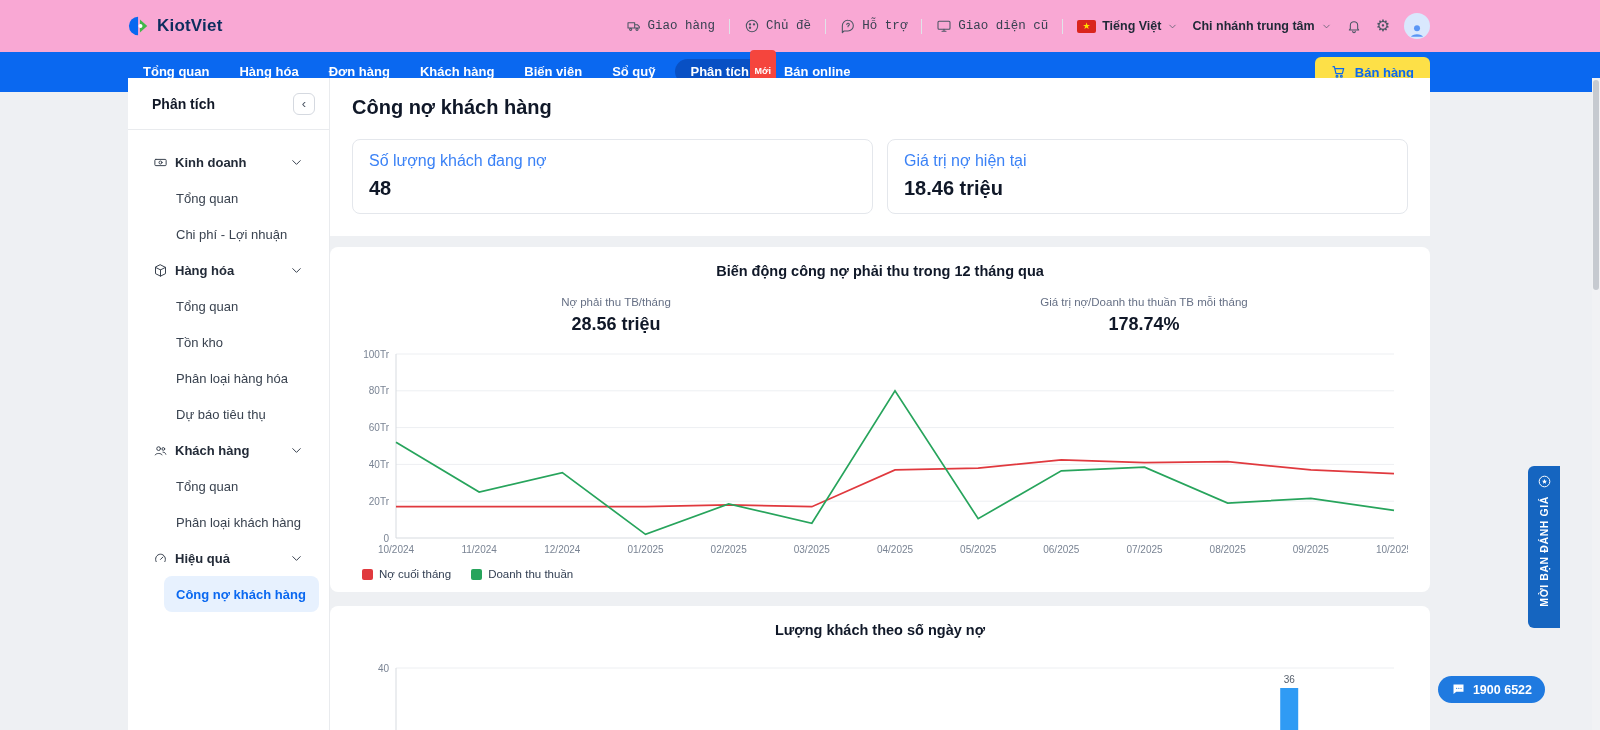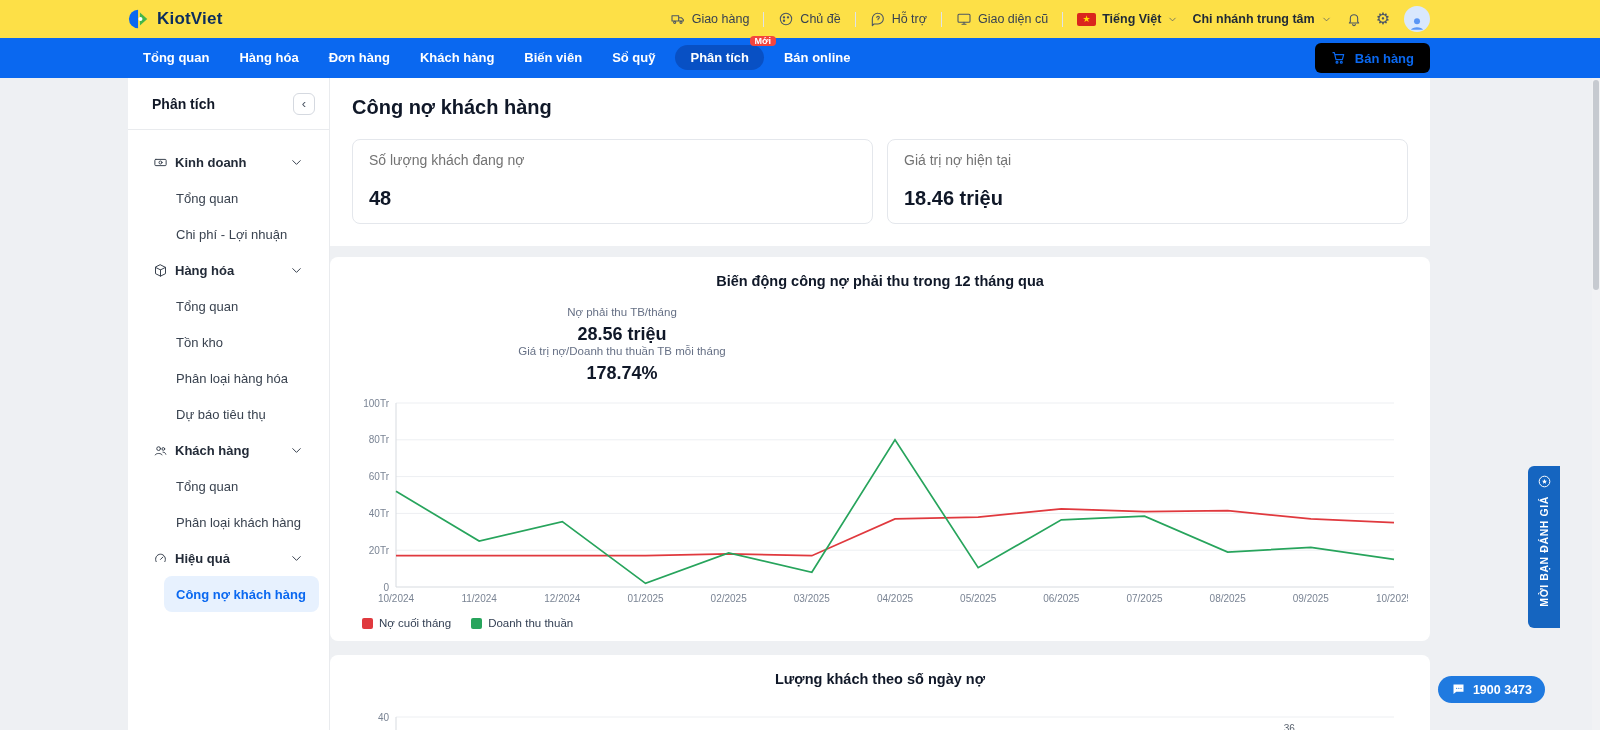--- a/index.html
+++ b/index.html
@@ -6,47 +6,47 @@
   html,body { width:1600px; height:730px; overflow:hidden; }
   body {
     font-family:"Liberation Sans","DejaVu Sans",sans-serif;
     background:#eef0f3; color:#1f2937; position:relative; font-size:13px;
   }
   svg { display:block; }
   .ico { display:inline-flex; align-items:center; justify-content:center; }
   .ico svg { width:16px; height:16px; fill:none; stroke:#4b5563; stroke-width:1.6; stroke-linecap:round; stroke-linejoin:round; }
 
   
-  .topbar { height:38px; background:#fde047; display:flex; align-items:center; justify-content:space-between;
+  .topbar { height:52px; background:#f9a8d4; display:flex; align-items:center; justify-content:space-between;
             padding:0 170px 0 128px; }
   .logo { display:flex; align-items:center; gap:7px; cursor:pointer; }
   .logo-mark svg { width:22px; height:22px; }
   .logo-text { font-size:17px; font-weight:bold; color:#0c2d5e; letter-spacing:.2px; }
   .top-right { display:flex; align-items:center; gap:14px; }
-  .top-link { display:flex; align-items:center; gap:6px; color:#374151; font-size:12.5px; text-decoration:none; cursor:pointer; }
+  .top-link { display:flex; align-items:center; gap:6px; color:#374151; font-size:12.5px; text-decoration:none; cursor:pointer;font-family:Liberation Mono, monospace; }
   .vdiv { width:1px; height:15px; background:#e0e3e8; }
   .flag { width:19px; height:13px; background:#da251d; display:inline-flex; align-items:center; justify-content:center;
           border-radius:2px; color:#ffde00; font-size:9px; line-height:1; font-family:"DejaVu Sans",sans-serif; }
   .dd { display:flex; align-items:center; gap:6px; font-weight:600; color:#1f2937; font-size:12.5px; cursor:pointer; }
   .chev svg { width:11px; height:11px; stroke:#4b5563; }
   .round-ico { cursor:pointer; }
   .gear-glyph { font-family:"DejaVu Sans",sans-serif; font-size:16px; color:#4b5563; line-height:1; }
   .avatar { width:26px; height:26px; border-radius:50%; background:#d9e8fd; display:flex; align-items:flex-end; justify-content:center; overflow:hidden; cursor:pointer; }
   .avatar svg { width:18px; height:18px; }
 
   
   .mainnav { height:40px; background:#0a68f0; display:flex; align-items:center; justify-content:space-between; padding:0 170px 0 128px; }
   .nav-items { display:flex; align-items:center; }
   .nav-item { color:#fff; font-size:13px; font-weight:700; padding:0 15px; text-decoration:none; cursor:pointer; position:relative; line-height:40px; }
   .nav-item .pill { position:relative; display:inline-block; }
   .nav-item.active { padding:0 5px; }
   .nav-item.active .pill { background:#0850c4; border-radius:14px; padding:5px 15px; line-height:normal; }
   .nav-badge { position:absolute; top:-9px; right:-12px; background:#f5453d; color:#fff; font-size:9px; font-weight:700;
-               padding:0 5px; border-radius:4px; }
-  .sell-btn { background:#000000; color:#0a68f0; font-weight:700; font-size:13px; border:none; border-radius:6px;
+               padding:16px 5px; border-radius:4px; }
+  .sell-btn { background:#fde047; color:#0a68f0; font-weight:700; font-size:13px; border:none; border-radius:6px;
               height:30px; padding:0 16px; display:flex; align-items:center; gap:8px; cursor:pointer; }
   .sell-btn svg { width:16px; height:16px; fill:none; stroke:#0a68f0; stroke-width:1.8; stroke-linecap:round; stroke-linejoin:round; }
 
   
   .sidebar { position:absolute; left:128px; top:78px; width:202px; bottom:0; background:#fff; border-right:1px solid #e9ebee; }
   .sb-head { height:52px; display:flex; align-items:center; justify-content:space-between; padding:0 14px 0 24px; border-bottom:1px solid #e9ebee; }
   .sb-title { font-size:14px; font-weight:700; color:#111827; }
   .collapse-btn { width:22px; height:22px; border:1px solid #d5d9e0; border-radius:6px; background:#fff; color:#4b5563;
                   font-size:13px; line-height:20px; text-align:center; cursor:pointer; }
   .sb-menu { padding-top:14px; }
@@ -56,26 +56,26 @@
   .sb-glabel { font-size:13px; color:#232b38; font-weight:600; flex:1; }
   .sb-item { height:36px; display:flex; align-items:center; padding-left:48px; font-size:13px; color:#39424f; text-decoration:none; cursor:pointer; }
   .sb-item.active { margin:0 10px 0 36px; padding-left:12px; border-radius:8px; background:#e7f1fe; color:#0a68f0; font-weight:600; }
 
   
   .main { position:absolute; left:330px; top:78px; width:1100px; bottom:0; }
   .top-section { background:#fff; padding:18px 22px 22px; }
   .page-title { font-size:20px; font-weight:700; color:#101828; margin-bottom:20px; }
   .stat-row { display:flex; gap:14px; }
   .stat-card { flex:1; border:1px solid #e4e7ec; border-radius:8px; padding:12px 16px 13px; background:#fff; }
-  .stat-label { font-size:14px; color:#737373; margin-bottom:19px; }
+  .stat-label { font-size:16px; color:#3b82f6; margin-bottom:7px; }
   .stat-value { font-size:20px; font-weight:700; color:#101828; }
 
   .card { background:#fff; border-radius:8px; margin-top:11px; padding:16px 22px 12px;text-align:center; }
   .card-title { font-size:14.5px; font-weight:700; color:#101828; }
-  .chart-stats { display:flex; margin-top:17px;flex-direction:column; }
+  .chart-stats { display:flex; margin-top:17px; }
   .chart-stat { width:540px; }
   .cs-label { font-size:11.5px; color:#667085; margin-bottom:6px; }
   .cs-value { font-size:18px; font-weight:700; color:#101828; }
   .chart-wrap { margin-top:13px; }
   .legend { display:flex; gap:20px; margin-top:8px; padding-left:10px; }
   .lg-item { display:flex; align-items:center; gap:6px; font-size:11.5px; color:#344054; cursor:pointer; }
   .lg-swatch { width:11px; height:11px; border-radius:2px; display:inline-block; }
 
   .bottom-card { margin-top:14px; padding-bottom:0; height:220px; }
   .bottom-card .chart-wrap { margin-top:16px; }
@@ -374,18 +374,18 @@
   <span class="review-text">MỜI BẠN ĐÁNH GIÁ</span>
 </button>
 
 <button class="hotline">
   <svg viewBox="0 0 24 24">
       <path d="M4 4h16v11.5H8.5L4 19z" fill="#fff"></path>
       <circle cx="9" cy="10" r="1" fill="#1f7ae0"></circle>
       <circle cx="12.5" cy="10" r="1" fill="#1f7ae0"></circle>
       <circle cx="16" cy="10" r="1" fill="#1f7ae0"></circle>
     </svg>
-  <span>1900 3473</span>
+  <span>1900 6522</span>
 </button>
 
 <div class="scrollbar-track">
   <div class="scrollbar-thumb"></div>
 </div>
 
 </body></html>

